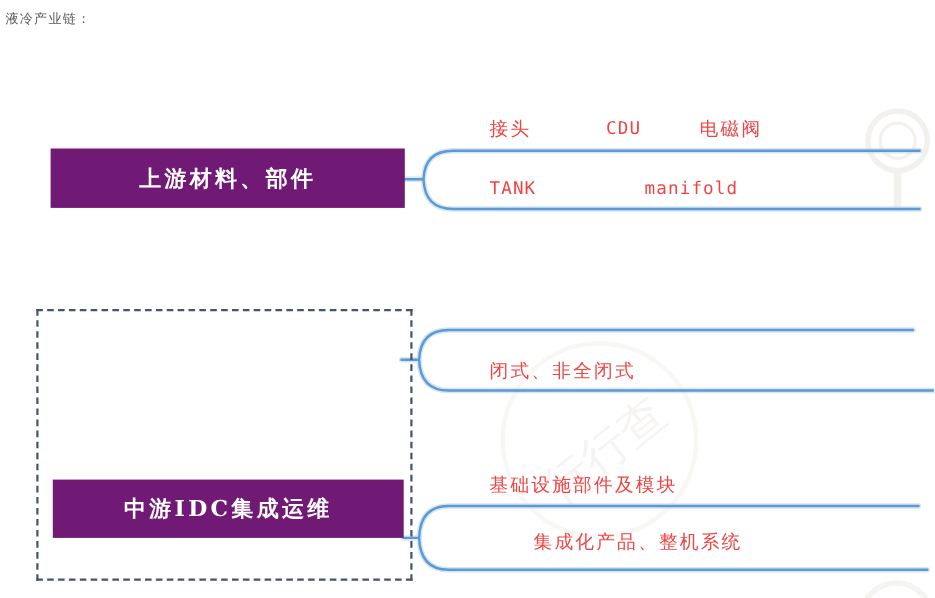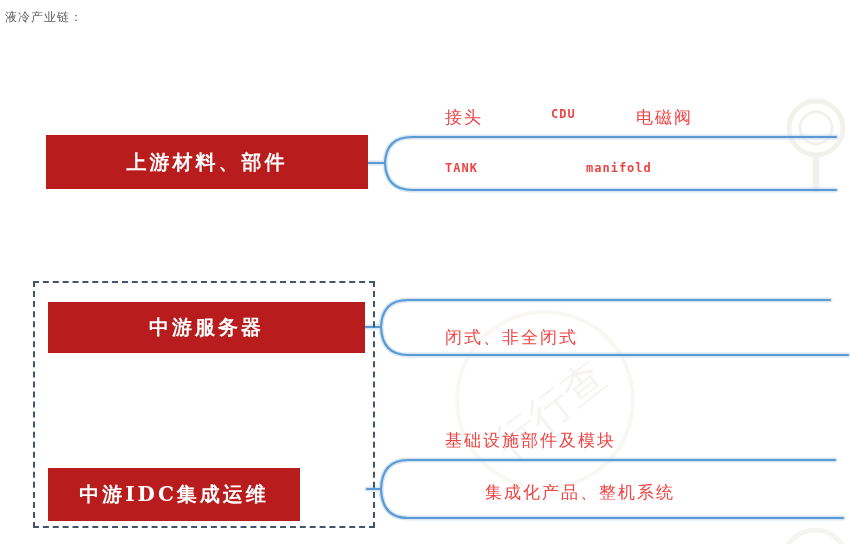--- a/index.html
+++ b/index.html
@@ -14,58 +14,58 @@
   .page-title {
     position: absolute;
     left: 5px; top: 9px;
     font-size: 12px;
     letter-spacing: 1px;
     color: #595959;
     font-family: "DejaVu Sans", sans-serif;
   }
   .blue-box {
     position: absolute;
-    background: #b91c1c;
+    background: #701a75;
     display: flex;
     align-items: center;
     justify-content: center;
     z-index: 3;
   }
   .blue-box .label {
     color: #ffffff;
     font-weight: bold;
     font-size: 20px;
     letter-spacing: 3px;
     font-family: "DejaVu Serif", serif;
     white-space: nowrap;
   }
   #box-upstream  { left: 46px; top: 135px; width: 322px; height: 54px; }
   #box-server    { left: 48px; top: 302px; width: 317px; height: 51px; }
-  #box-idc       { left: 48px; top: 468px; width: 252px; height: 53px; }
+  #box-idc       { left: 48px; top: 436px; width: 319px; height: 53px; }
   .dashed-group {
     position: absolute;
     left: 33px; top: 281px;
     width: 342px; height: 247px;
     border: 2px dashed #44546A;
     z-index: 2;
     background: transparent;
   }
   .item-text {
     position: absolute;
     color: #ef4444;
     font-size: 17px;
     letter-spacing: 2px;
     font-family: "DejaVu Serif", serif;
     white-space: nowrap;
     z-index: 4;
   }
   .item-latin {
     font-family: "DejaVu Sans Mono", monospace;
-    font-weight: bold;
-    font-size: 12px;
+    font-weight: normal;
+    font-size: 16px;
     letter-spacing: 1px;
   }
   #svg-overlay {
     position: absolute;
     left: 0; top: 0;
     z-index: 1;
   }
 </style>
 </head>
 <body>
@@ -106,23 +106,20 @@
   </svg>
 
   <div class="page-title">液冷产业链：</div>
 
   <div class="dashed-group"></div>
 
   <div class="blue-box" id="box-upstream">
     <span class="label">上游材料、部件</span>
   </div>
 
-  <div class="blue-box" id="box-server">
-    <span class="label">中游服务器</span>
-  </div>
 
   <div class="blue-box" id="box-idc">
     <span class="label">中游IDC集成运维</span>
   </div>
 
   <span class="item-text" style="left:445px; top:106px;">接头</span>
   <span class="item-text item-latin" style="left:551px; top:107px;">CDU</span>
   <span class="item-text" style="left:636px; top:106px;">电磁阀</span>
 
   <span class="item-text item-latin" style="left:445px; top:161px;">TANK</span>

